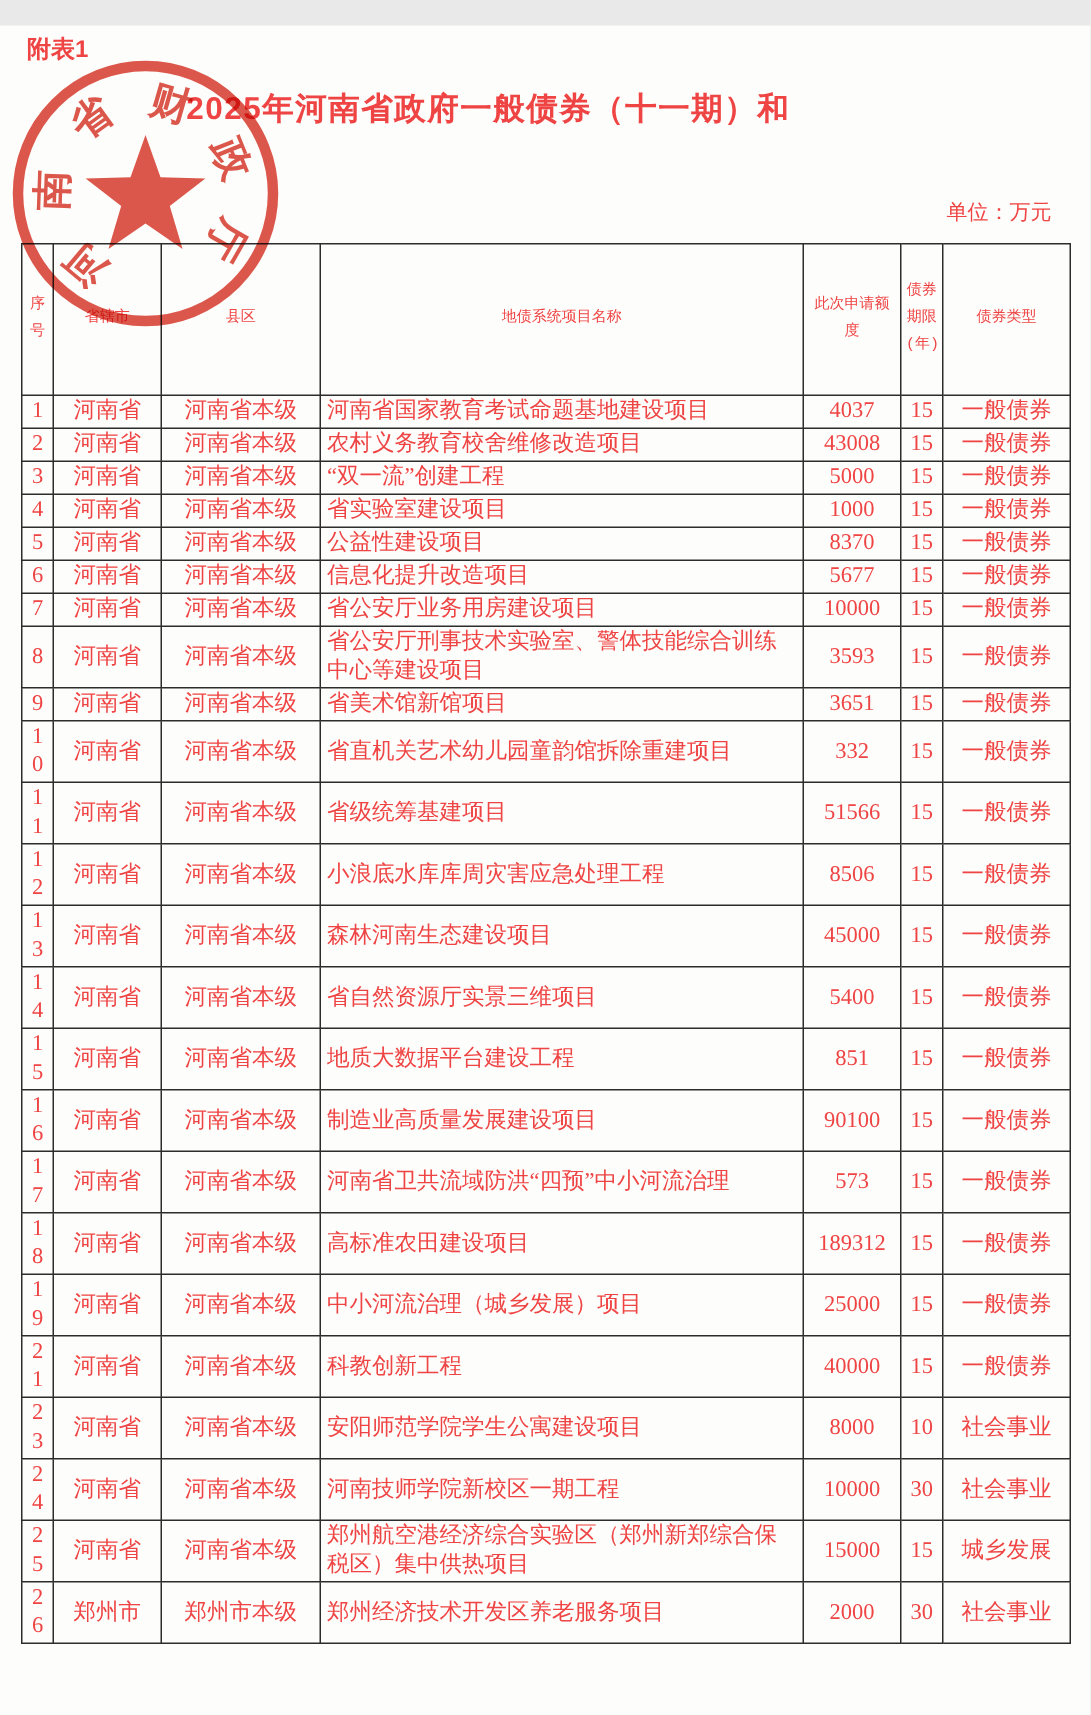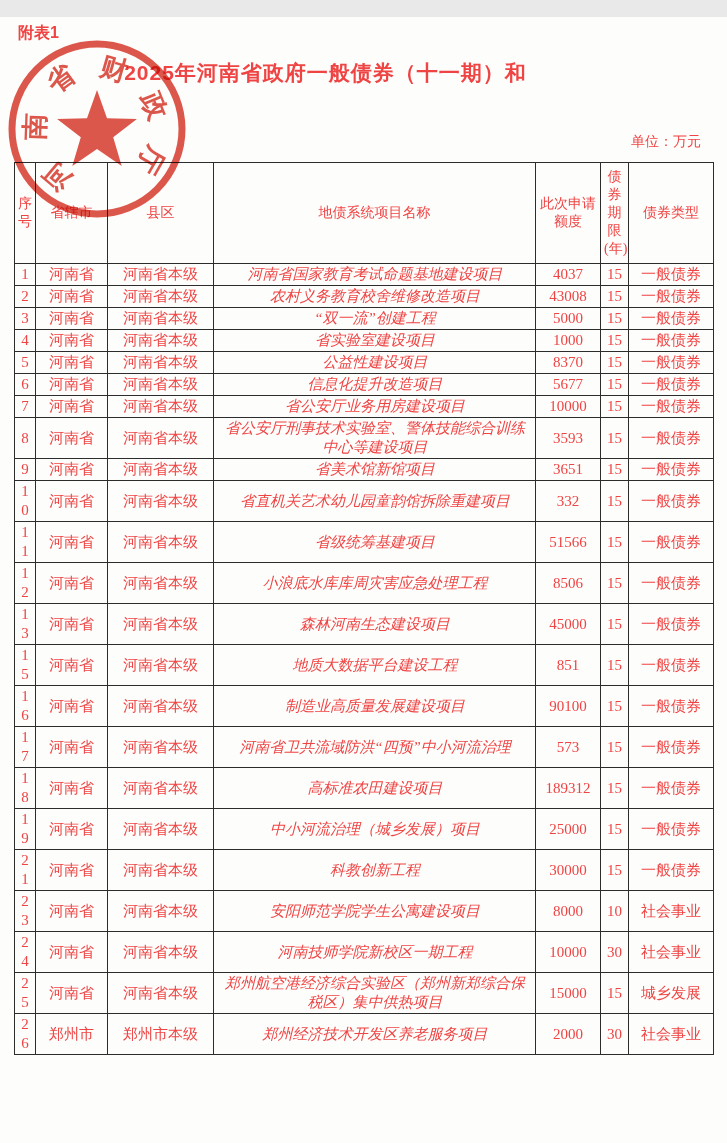--- a/index.html
+++ b/index.html
@@ -23,23 +23,23 @@
   table.main {
     position:absolute; top:145px; left:14px; width:699px;
     border-collapse:collapse; table-layout:fixed;
   }
   th, td {
     border:1.5px solid #2c2c2c; padding:1px 3px;
     font-size:15px; line-height:19px; text-align:center;
     font-weight:normal; overflow:hidden; word-break:break-word;
   }
   thead tr { height:101px; }
-  th { font-size:14px; line-height:18px; word-break:break-all; }
+  th { font-size:10px; line-height:18px; word-break:break-all;font-family:Liberation Mono, monospace; }
   tbody tr { height:21px; }
-  td.c-name { text-align:center; padding-left:4px;font-style:italic; }
+  td.c-name { text-align:left; padding-left:4px; }
   td.c-amt, td.c-term { font-family:"Liberation Serif","DejaVu Serif",serif; }
   .seal {
     position:absolute; left:2px; top:18px; width:190px; height:190px;
     mix-blend-mode:multiply; opacity:0.85; pointer-events:none; z-index:5;
   }
 </style>
 </head>
 <body>
 
 <div class="page">
@@ -185,20 +185,29 @@
         <tr>
           <td class="c-idx">13</td>
           <td class="c-city">河南省</td>
           <td class="c-county">河南省本级</td>
           <td class="c-name">森林河南生态建设项目</td>
           <td class="c-amt">45000</td>
           <td class="c-term">15</td>
           <td class="c-type">一般债券</td>
         </tr>
         <tr>
+          <td class="c-idx">14</td>
+          <td class="c-city">河南省</td>
+          <td class="c-county">河南省本级</td>
+          <td class="c-name">省自然资源厅实景三维项目</td>
+          <td class="c-amt">5400</td>
+          <td class="c-term">15</td>
+          <td class="c-type">一般债券</td>
+        </tr>
+        <tr>
           <td class="c-idx">15</td>
           <td class="c-city">河南省</td>
           <td class="c-county">河南省本级</td>
           <td class="c-name">地质大数据平台建设工程</td>
           <td class="c-amt">851</td>
           <td class="c-term">15</td>
           <td class="c-type">一般债券</td>
         </tr>
         <tr>
           <td class="c-idx">16</td>
@@ -234,21 +243,21 @@
           <td class="c-name">中小河流治理（城乡发展）项目</td>
           <td class="c-amt">25000</td>
           <td class="c-term">15</td>
           <td class="c-type">一般债券</td>
         </tr>
         <tr>
           <td class="c-idx">21</td>
           <td class="c-city">河南省</td>
           <td class="c-county">河南省本级</td>
           <td class="c-name">科教创新工程</td>
-          <td class="c-amt">30000</td>
+          <td class="c-amt">40000</td>
           <td class="c-term">15</td>
           <td class="c-type">一般债券</td>
         </tr>
         <tr>
           <td class="c-idx">23</td>
           <td class="c-city">河南省</td>
           <td class="c-county">河南省本级</td>
           <td class="c-name">安阳师范学院学生公寓建设项目</td>
           <td class="c-amt">8000</td>
           <td class="c-term">10</td>

